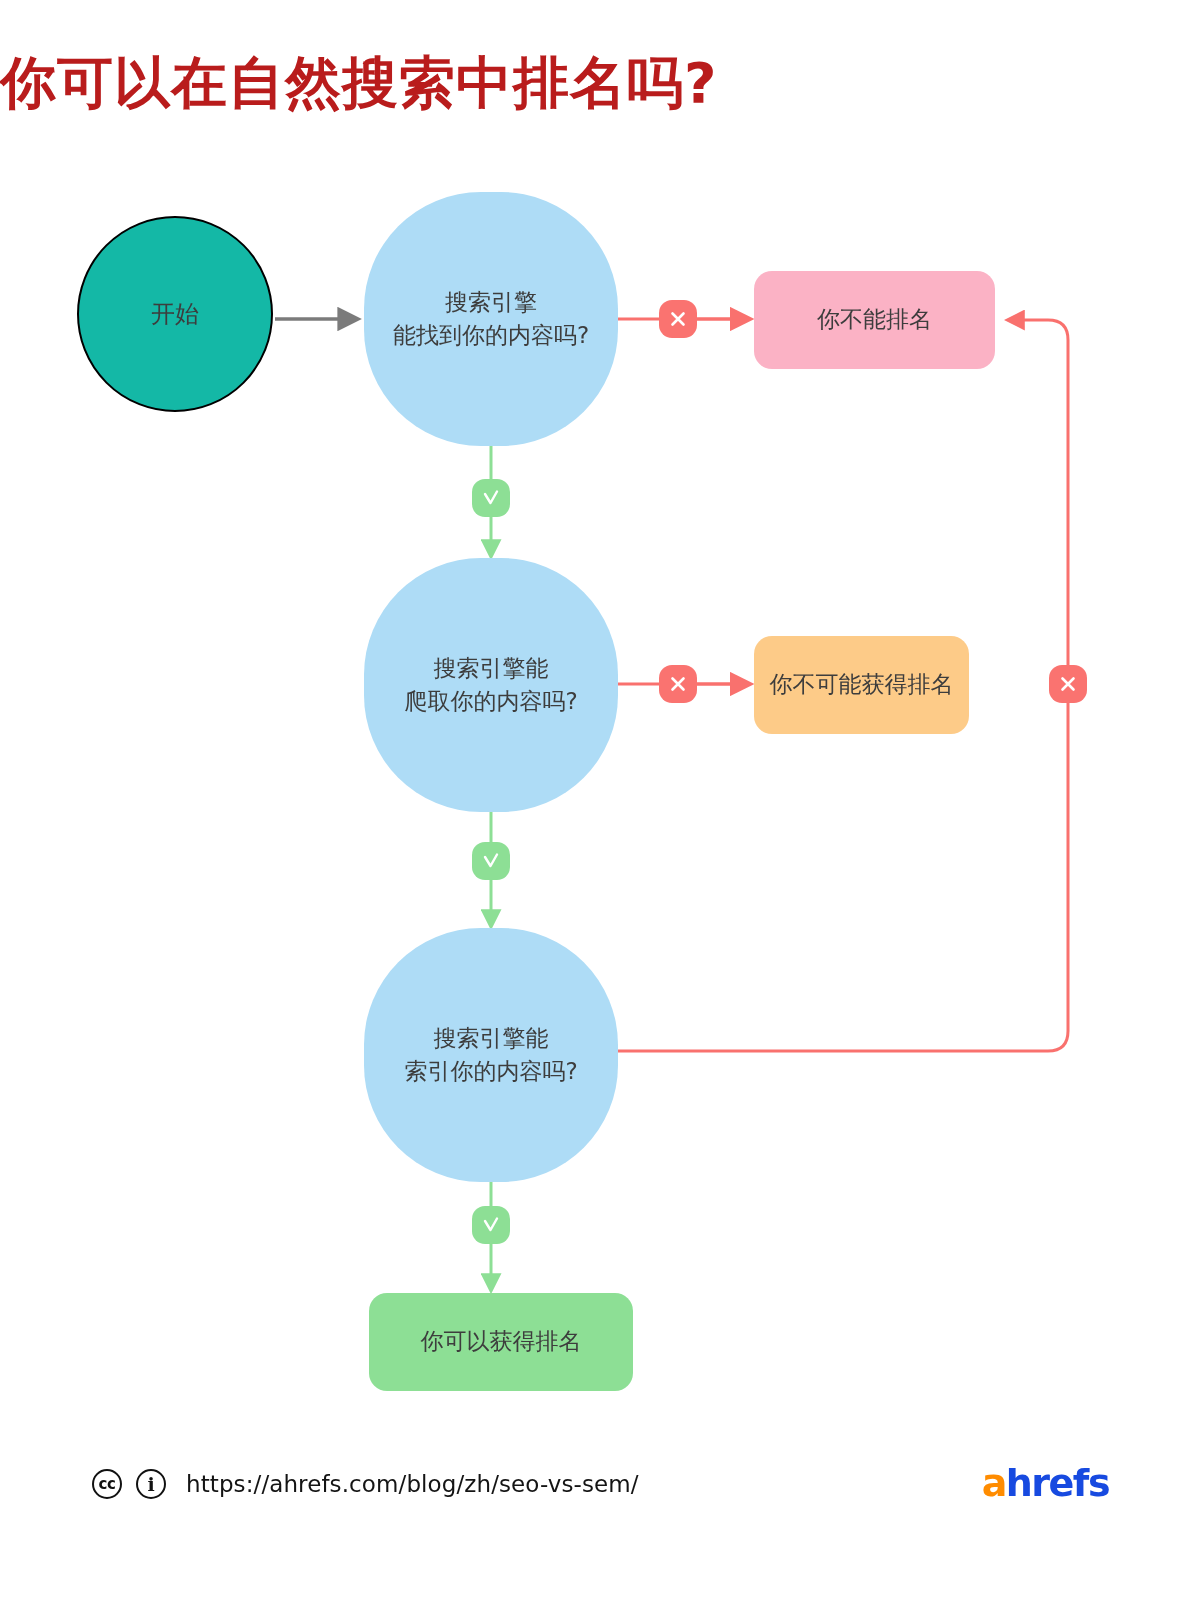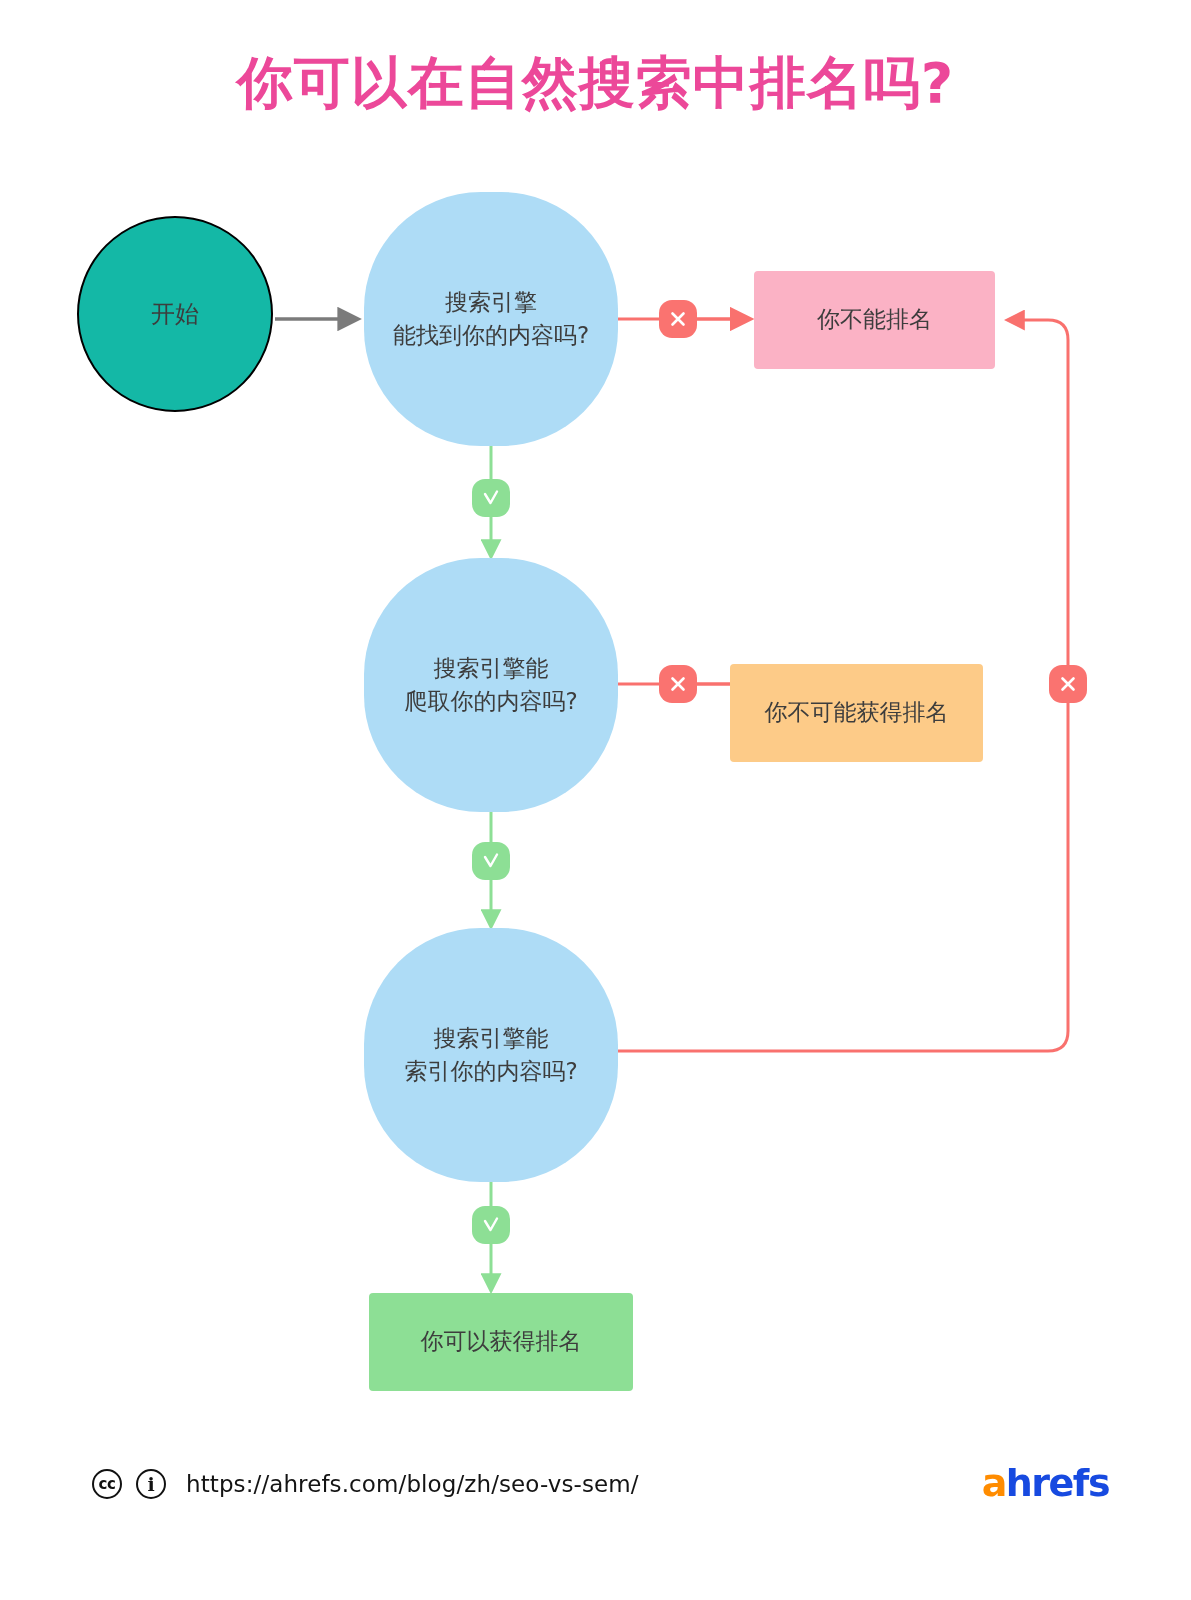--- a/index.html
+++ b/index.html
@@ -18,24 +18,24 @@
     position: absolute;
     inset: 0;
     width: 1191px;
     height: 1600px;
   }
   .page-title {
     position: absolute;
     top: 52px;
     left: 0;
     width: 1191px;
-    text-align: center;
+    text-align: left;
     font-size: 56px;
     font-weight: bold;
-    color: #ec4899;
+    color: #b91c1c;
     letter-spacing: 1px;
     line-height: 1.1;
     white-space: nowrap;
   }
   
   svg.edges {
     position: absolute;
     left: 0;
     top: 0;
     width: 1191px;
@@ -69,36 +69,35 @@
     width: 254px;
     height: 254px;
     background: #aedcf6;
     border-radius: 46% 46% 46% 46% / 46% 46% 46% 46%;
     left: 364px;
   }
   .d1 { top: 192px; }
   .d2 { top: 558px; }
   .d3 { top: 928px; }
   .node-box {
-    border-radius: 4px;
+    border-radius: 18px;
     height: 98px;
     font-size: 23px;
   }
   .box-pink {
     left: 754px;
     top: 271px;
     width: 241px;
     background: #fbb2c5;
   }
   .box-orange {
-    left: 730px;
+    left: 754px;
     top: 636px;
-    width: 253px;
+    width: 215px;
     background: #fdcb88;
-    margin-top: 28px;
   }
   .box-green {
     left: 369px;
     top: 1293px;
     width: 264px;
     background: #8ddf95;
   }
   
   .badge {
     position: absolute;

